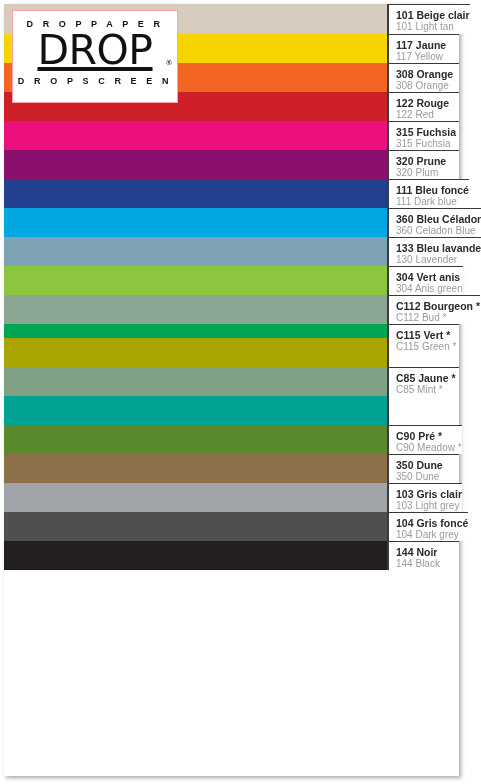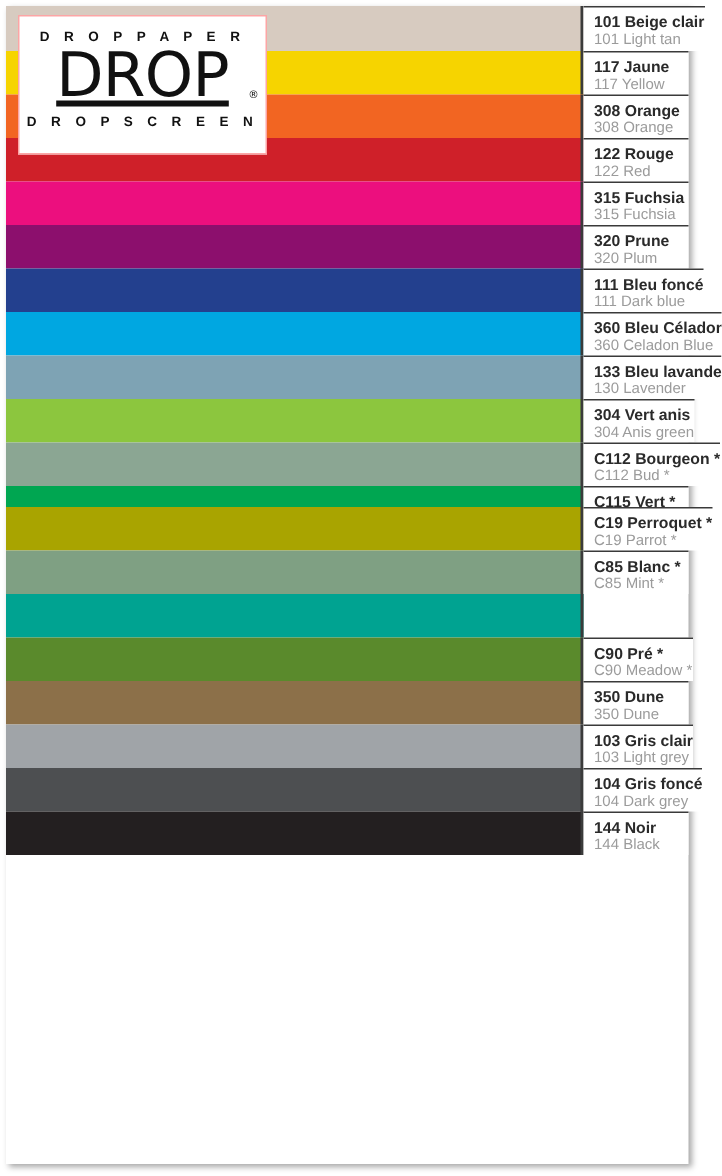--- a/index.html
+++ b/index.html
@@ -190,29 +190,25 @@
         </div>
         <div class="row" style="height: 14px;">
           <div class="swatch" style="background: rgb(0, 166, 81);"></div>
           <div class="labelcell">
             <div class="name-fr">C115 Vert *</div>
             <div class="name-en">C115 Green *</div>
           </div>
         </div>
         <div class="row" style="height: 29px;">
           <div class="swatch" style="background: rgb(169, 164, 0);"></div>
-          <div class="labelcell">
-            <div class="name-fr">C19 Perroquet *</div>
-            <div class="name-en">C19 Parrot *</div>
-          </div>
         </div>
         <div class="row" style="height: 29px;">
           <div class="swatch" style="background: rgb(127, 160, 131);"></div>
           <div class="labelcell">
-            <div class="name-fr">C85 Blanc *</div>
+            <div class="name-fr">C85 Jaune *</div>
             <div class="name-en">C85 Mint *</div>
           </div>
         </div>
         <div class="row" style="height: 29px;">
           <div class="swatch" style="background: rgb(0, 163, 145);"></div>
         </div>
         <div class="row" style="height: 29px;">
           <div class="swatch" style="background: rgb(90, 138, 44);"></div>
           <div class="labelcell">
             <div class="name-fr">C90 Pré *</div>

